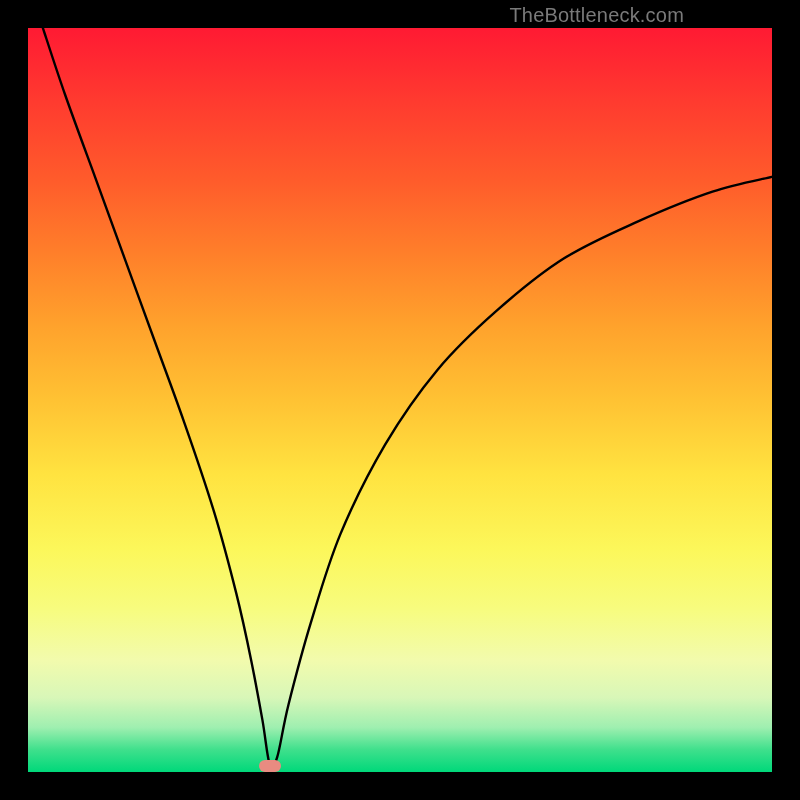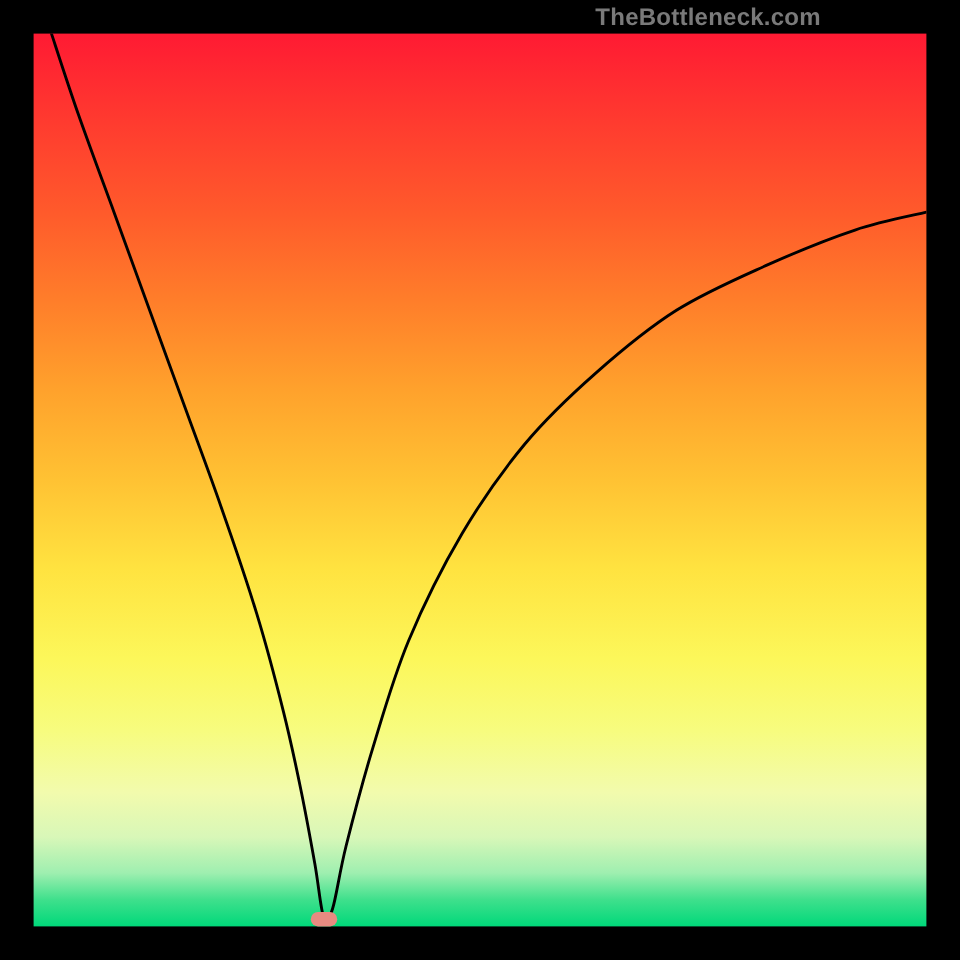--- a/index.html
+++ b/index.html
@@ -9,21 +9,20 @@
     height: 800px;
     background: #000;
     font-family: Arial, Helvetica, sans-serif;
     overflow: hidden;
   }
   .frame {
     position: relative;
     width: 692px;
     height: 800px;
     background: #000;
-    font-weight: bold;
   }
   .plot {
     position: absolute;
     left: 28px;
     top: 28px;
     width: 744px;
     height: 744px;
     background: linear-gradient(to bottom,
       #ff1a33 0%,
       #ff3b2f 10%,

